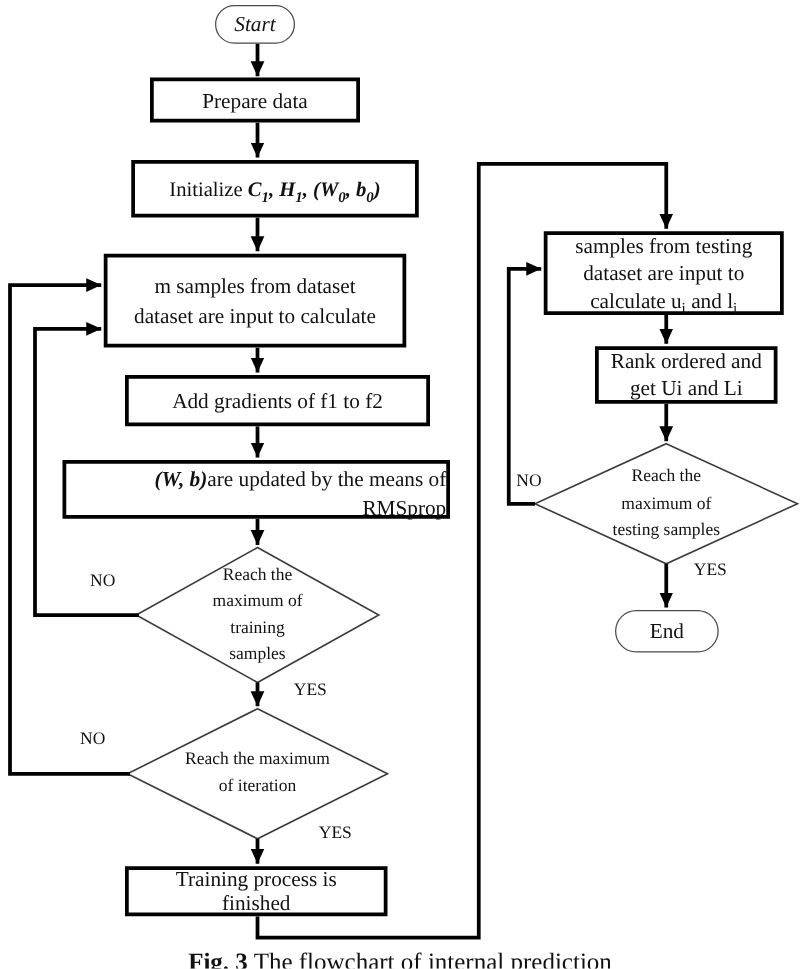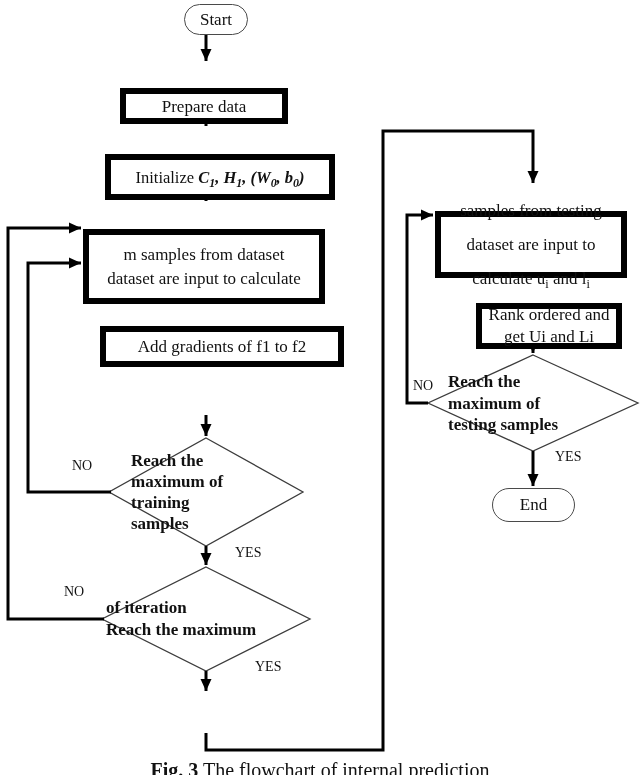--- a/index.html
+++ b/index.html
@@ -10,61 +10,60 @@
     height: 775px;
     overflow: hidden;
     background: #ffffff;
     font-family: "Liberation Serif", "DejaVu Serif", serif;
     color: #111111;
   }
   #wires { position: absolute; left: 0; top: 0; width: 640px; height: 775px; }
   .box {
     position: absolute;
     background: #ffffff;
-    border: 6px solid #000000;
+    border: 3px solid #000000;
     display: flex;
     flex-direction: column;
     align-items: center;
     justify-content: center;
     text-align: right;
     font-size: 17px;
     line-height: 23px;
-    margin-top: 26px;
   }
   .oval {
     position: absolute;
     background: #ffffff;
     border: 1.5px solid #4a4a4a;
     border-radius: 18px;
     display: flex;
     align-items: center;
     justify-content: center;
     font-size: 17px;
   }
   .dtext {
     position: absolute;
-    font-size: 17px;
+    text-align: center;
+    font-size: 14px;
     line-height: 21px;
-    font-weight: bold;
   }
   .edge-label {
     position: absolute;
     font-size: 14px;
   }
   .bi { font-weight: bold; font-style: italic; }
   sub { font-size: 0.72em; line-height: 0; }
-  #node-start { left: 184px; top: 4px;  width: 64px; height: 31px; }
+  #node-start { left: 172px; top: 4px;  width: 64px; height: 31px; font-style: italic; }
   #node-end   { left: 492px; top: 488px; width: 83px; height: 34px; }
   #node-prepare { left: 120px; top: 62px;  width: 168px; height: 36px; }
   #node-init    { left: 105px; top: 128px; width: 230px; height: 46px; white-space: nowrap; font-size: 16.5px; }
   #node-msamples{ left: 83px;  top: 203px; width: 242px; height: 75px; line-height: 24px; }
   #node-addgrad { left: 100px; top: 300px; width: 244px; height: 41px; }
   #node-wb      { left: 50px;  top: 368px; width: 310px; height: 47px; display: block; padding-top: 1px; }
   #node-train   { left: 100px; top: 693px; width: 210px; height: 40px; line-height: 19.5px; }
-  #node-test    { left: 435px; top: 185px; width: 192px; height: 67px; line-height: 22px; gap: 12px; }
+  #node-test    { left: 435px; top: 185px; width: 192px; height: 67px; line-height: 22px; }
   #node-rank    { left: 476px; top: 277px; width: 146px; height: 46px; line-height: 22px; }
   #dtext-training  { left: 131px; top: 450px; width: 150px; }
   #dtext-iteration { left: 106px; top: 597px; width: 200px; line-height: 22px; }
   #dtext-testing   { left: 448px; top: 371px; width: 170px; line-height: 21.5px; }
   #label-no-training  { left: 72px;  top: 458px; }
   #label-yes-training { left: 235px; top: 545px; }
   #label-no-iteration { left: 64px;  top: 584px; }
   #label-yes-iteration{ left: 255px; top: 659px; }
   #label-no-testing   { left: 413px; top: 378px; }
   #label-yes-testing  { left: 555px; top: 449px; }
@@ -130,42 +129,49 @@
 
   <div class="box" id="node-msamples">
     <div>m samples from dataset</div>
     <div>dataset are input to calculate</div>
   </div>
 
   <div class="box" id="node-addgrad">
     <span>Add gradients of f1 to f2</span>
   </div>
 
+  <div class="box" id="node-wb">
+    <span class="bi">(W, b)</span><span>are updated by the means of RMSprop</span>
+  </div>
 
+  <div class="box" id="node-train">
+    <div>Training process is</div>
+    <div>finished</div>
+  </div>
 
   <div class="box" id="node-test">
     <div>samples from testing</div>
     <div>dataset are input to</div>
     <div><span>calculate  u</span><sub>i</sub><span> and l</span><sub>i</sub></div>
   </div>
 
   <div class="box" id="node-rank">
     <div>Rank ordered and</div>
     <div>get Ui and Li</div>
   </div>
 
   <div class="dtext" id="dtext-training">
     <div>Reach the</div>
     <div>maximum of</div>
     <div>training</div>
     <div>samples</div>
   </div>
   <div class="dtext" id="dtext-iteration">
+    <div>Reach the maximum</div>
     <div>of iteration</div>
-    <div>Reach the maximum</div>
   </div>
   <div class="dtext" id="dtext-testing">
     <div>Reach the</div>
     <div>maximum of</div>
     <div>testing samples</div>
   </div>
 
   <div class="edge-label" id="label-no-training">NO</div>
   <div class="edge-label" id="label-yes-training">YES</div>
   <div class="edge-label" id="label-no-iteration">NO</div>

